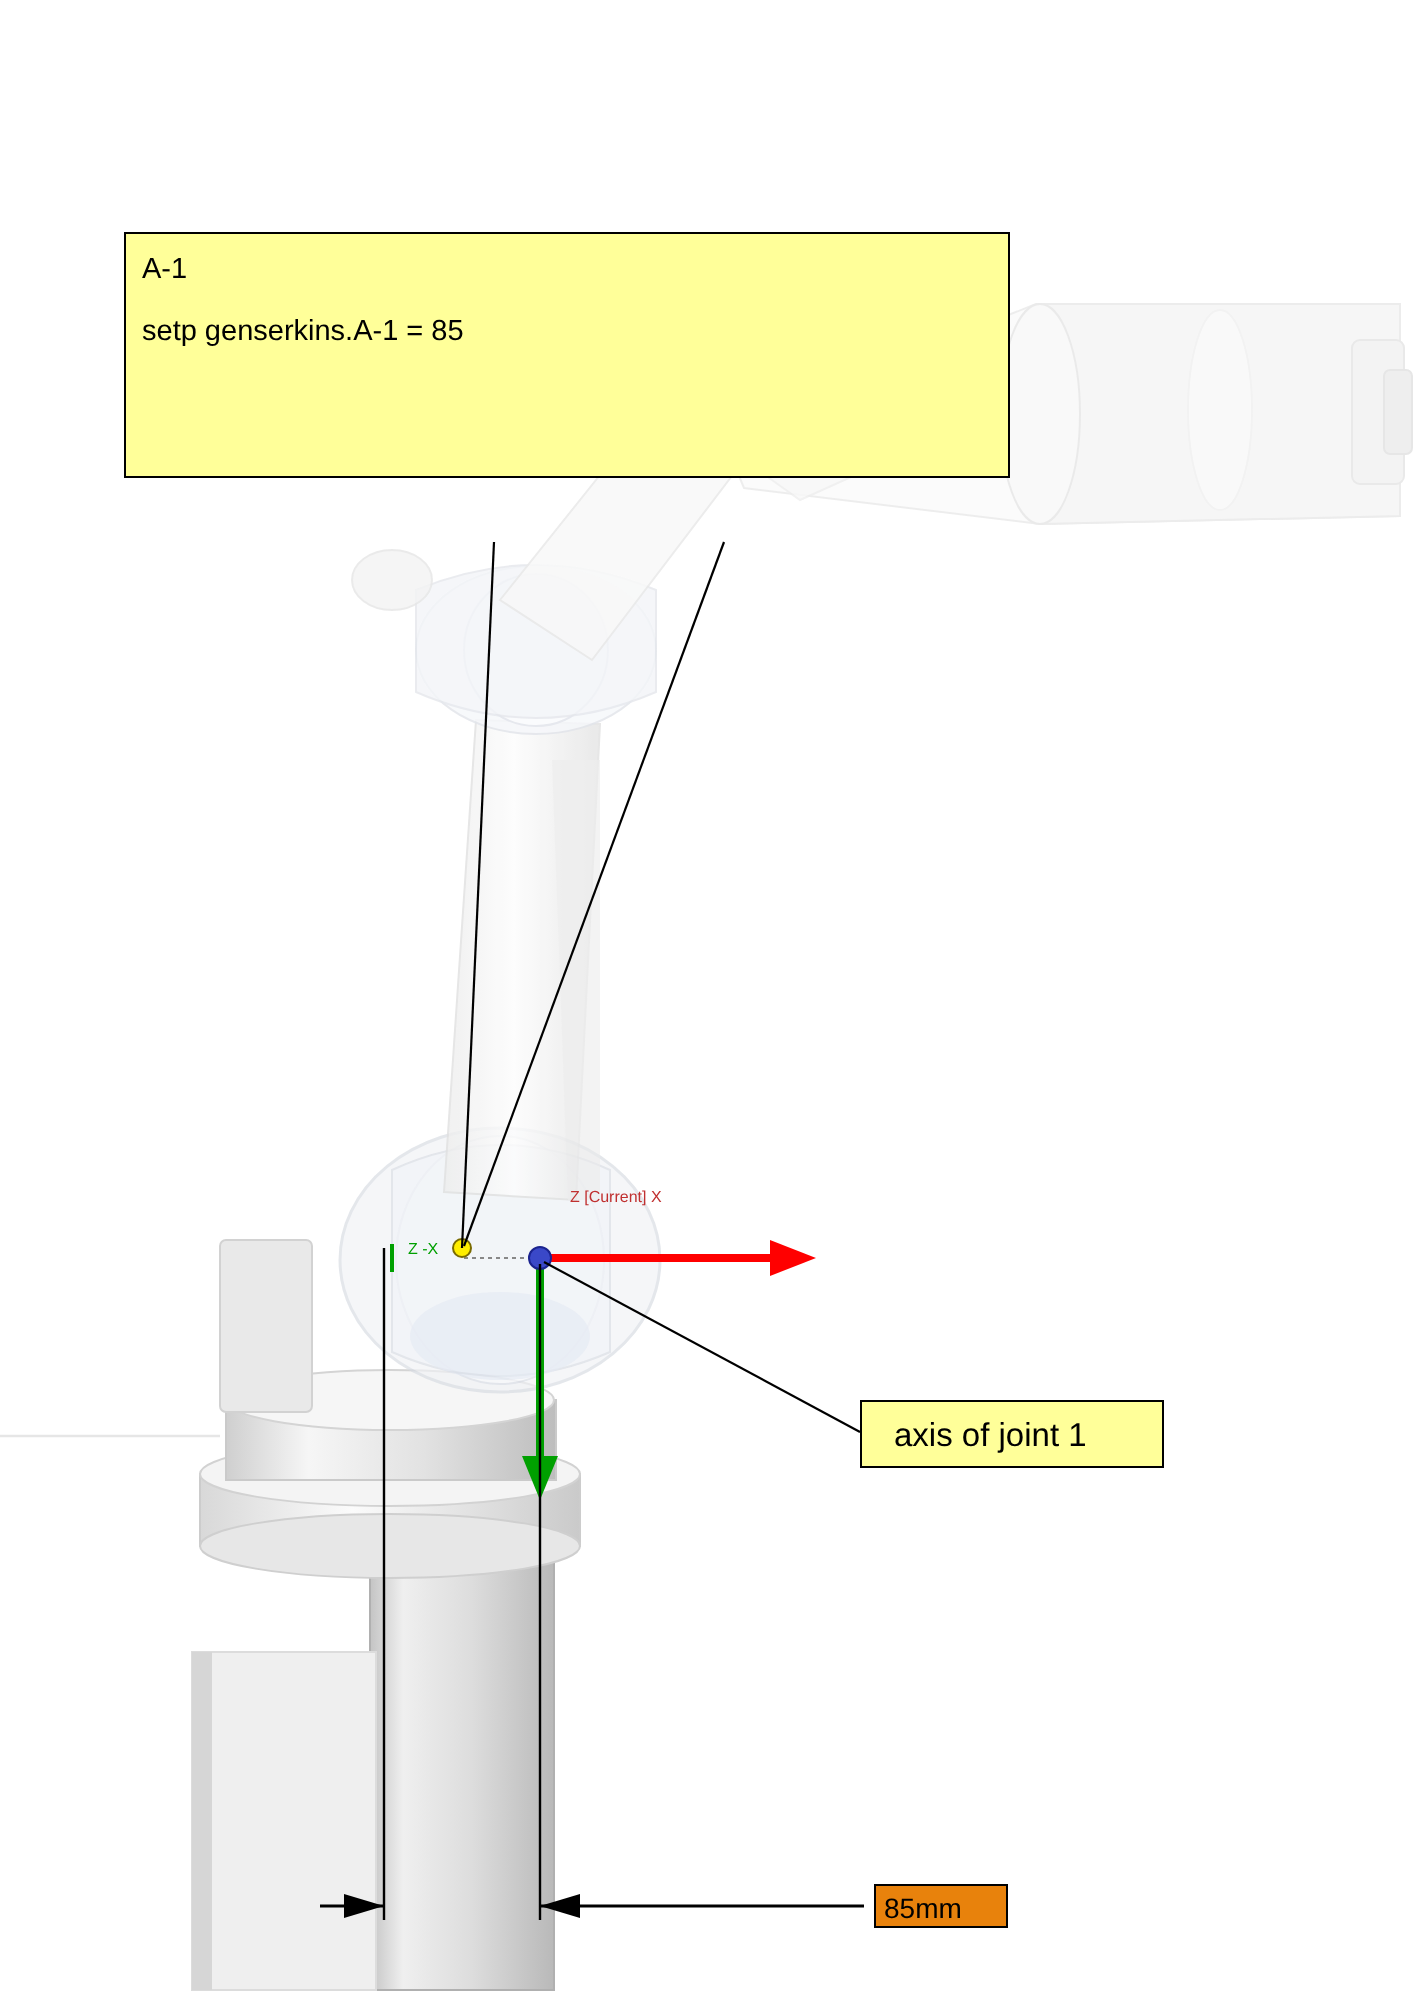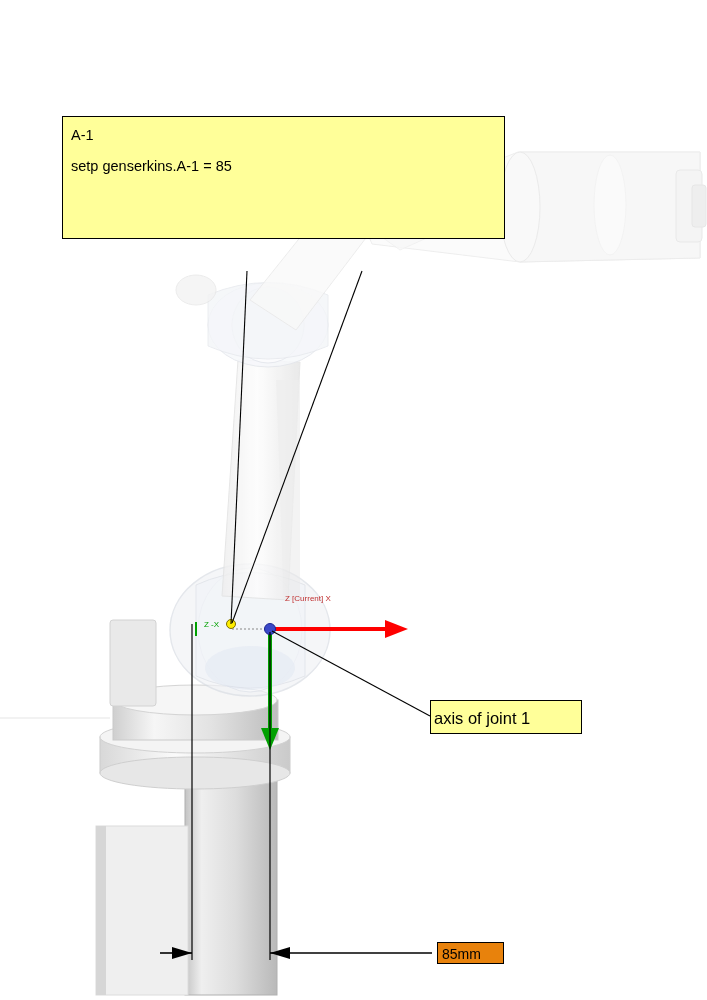--- a/index.html
+++ b/index.html
@@ -50,21 +50,21 @@
   .callout-main .code {
     margin-top: 5px;
   }
   .callout-joint {
     left: 430px;
     top: 700px;
     width: 152px;
     height: 34px;
     font-size: 16.5px;
     line-height: 34px;
-    padding-left: 3px;
+    padding-left: 16px;
     box-sizing: border-box;
   }
   .callout-dim {
     left: 437px;
     top: 942px;
     width: 67px;
     height: 22px;
     background: #e8820c;
     border: 1px solid #000;
     font-size: 14px;

